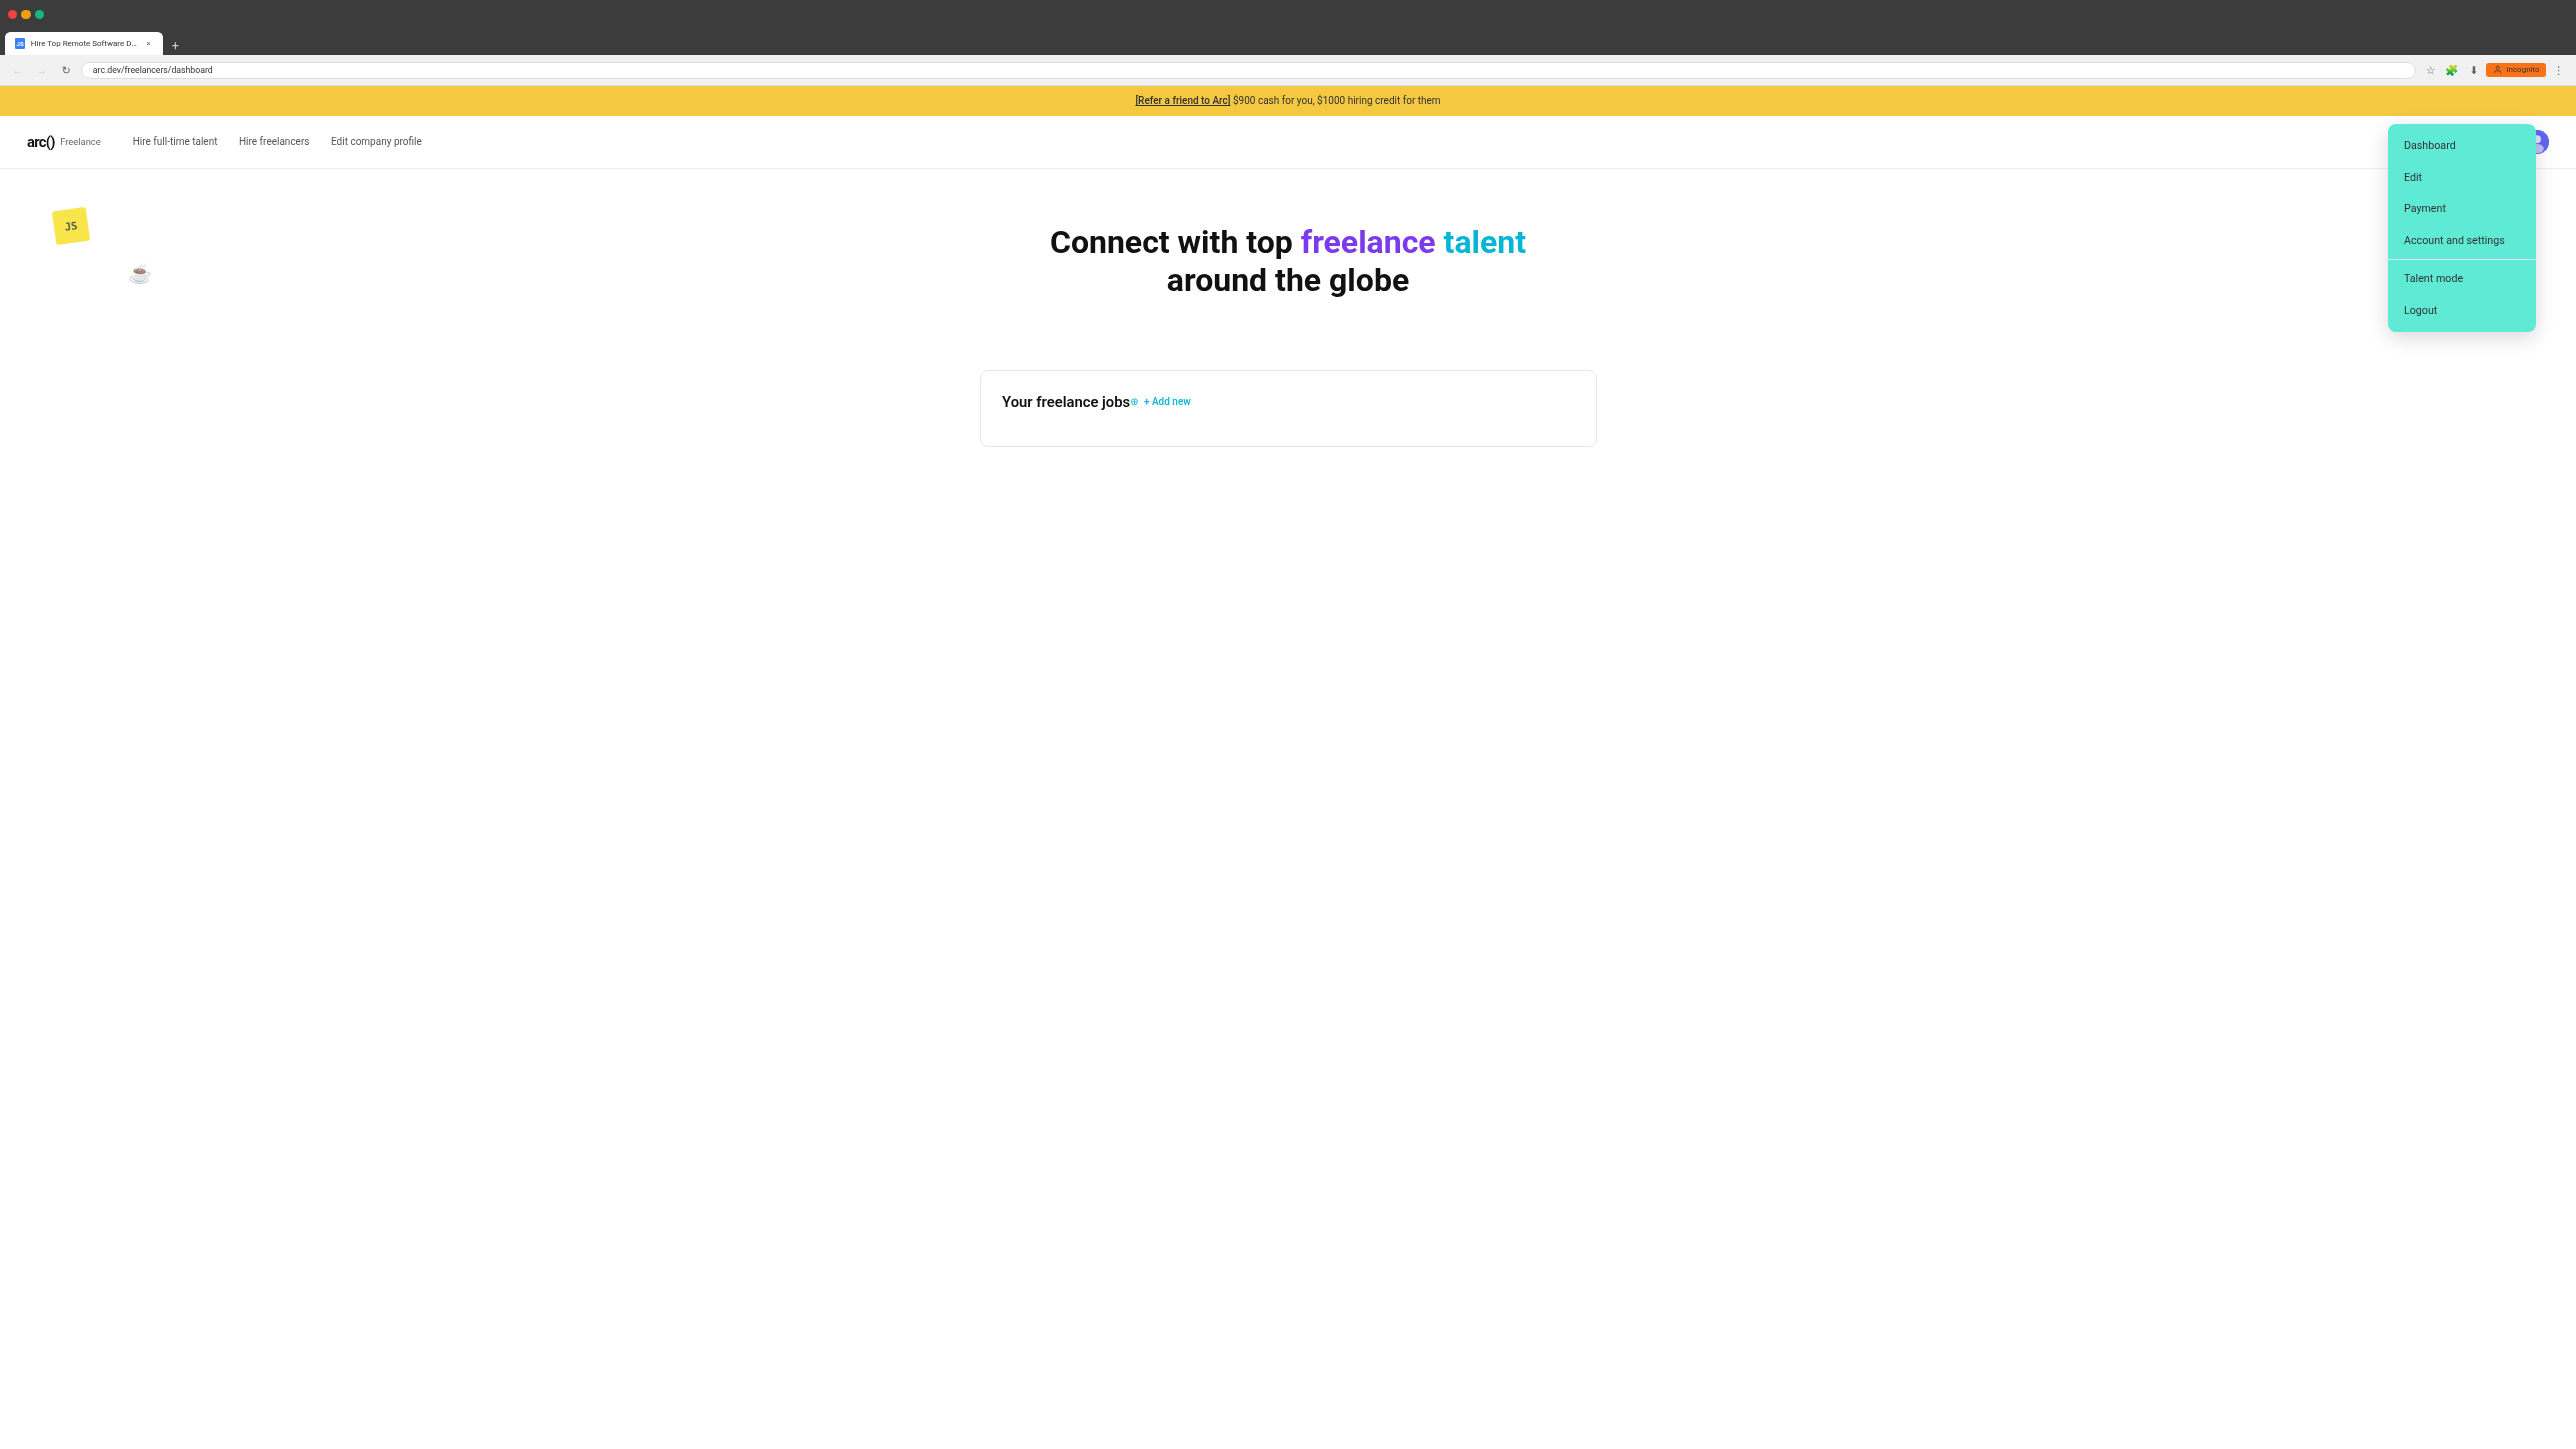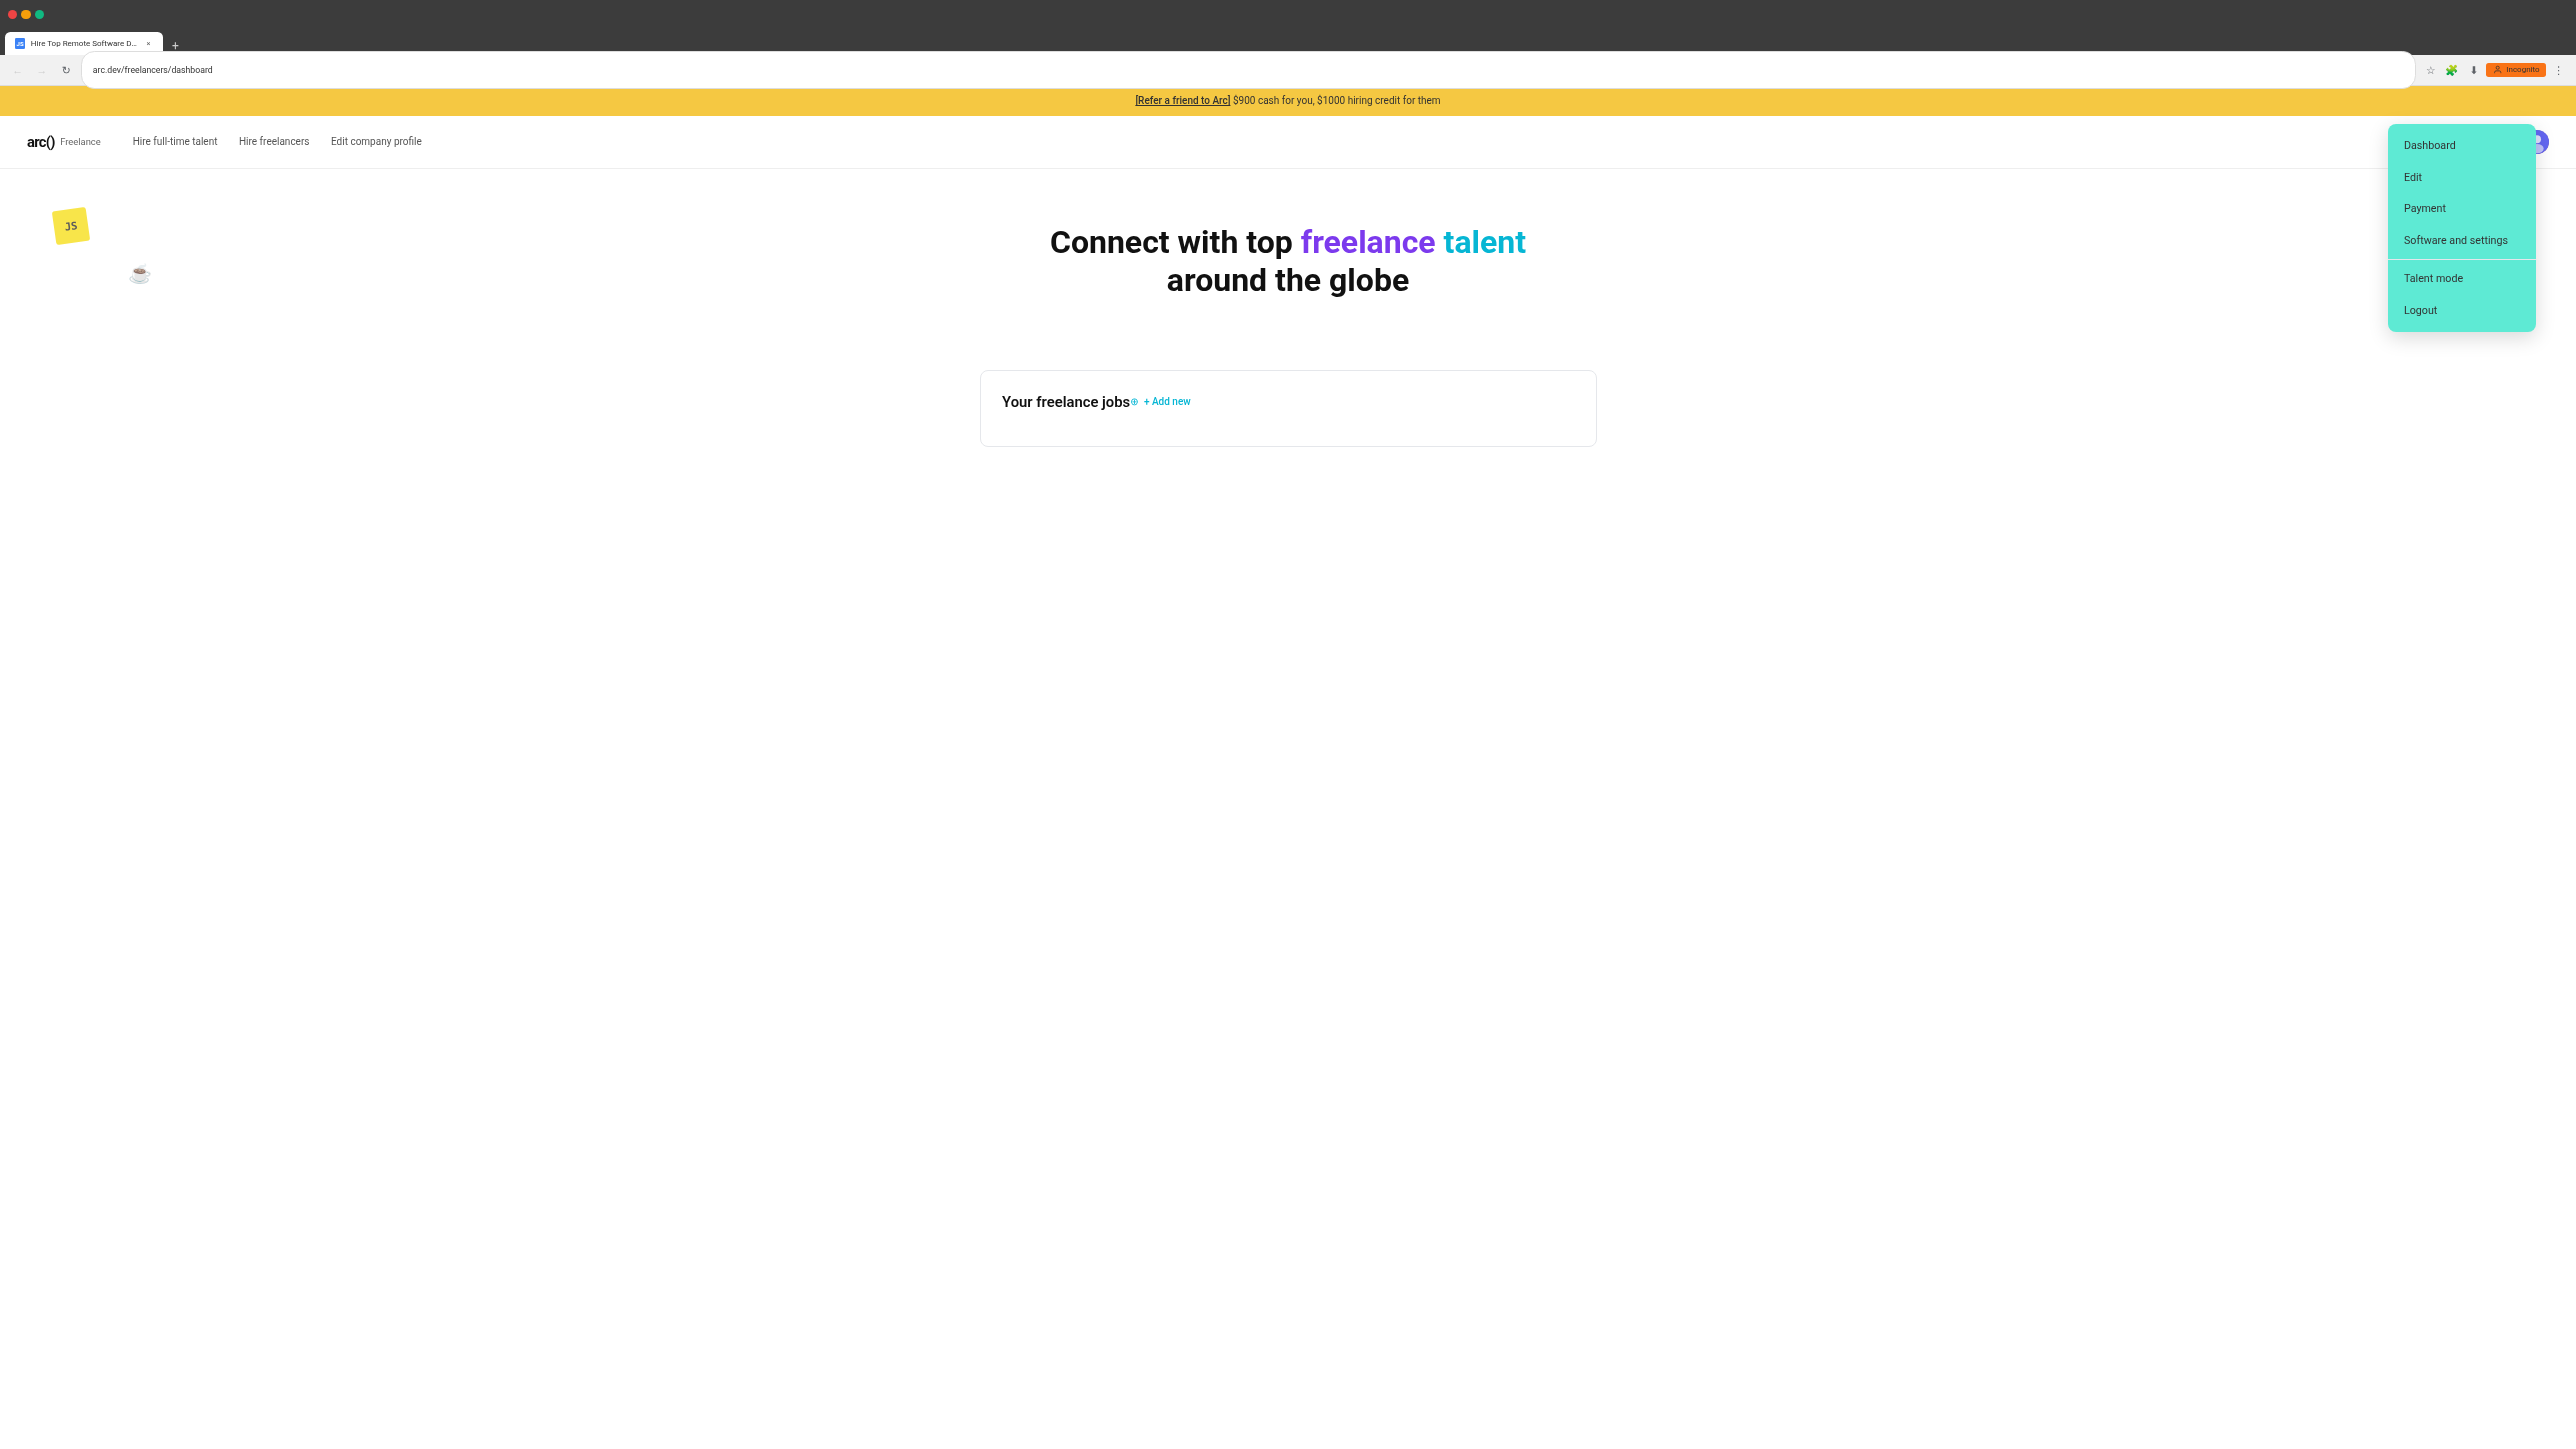--- a/index.html
+++ b/index.html
@@ -17,21 +17,21 @@
     .tab-bar { background: #3c3c3c; display: flex; align-items: flex-end; padding: 0 5.4px; height: 25.5px; }
     .tab { display: flex; align-items: center; gap: 5.4px; padding: 5.4px 9.4px; background: #fff; border-radius: 5.4px 5.4px 0 0; max-width: 161px; cursor: pointer; height: 23px; }
     .tab-favicon { width: 10.7px; height: 10.7px; background: #3b82f6; border-radius: 1.3px; display: flex; align-items: center; justify-content: center; font-size: 6px; color: white; font-weight: bold; flex-shrink: 0; }
     .tab-title { font-size: 8px; color: #333; white-space: nowrap; overflow: hidden; text-overflow: ellipsis; max-width: 107px; }
     .tab-close { width: 10.7px; height: 10.7px; display: flex; align-items: center; justify-content: center; border-radius: 50%; font-size: 7.4px; color: #666; cursor: pointer; }
     .tab-new { width: 19px; height: 19px; display: flex; align-items: center; justify-content: center; color: #ccc; font-size: 12px; cursor: pointer; margin-left: 2.7px; border-radius: 50%; }
 
     .browser-toolbar { background: #f1f1f1; display: flex; align-items: center; padding: 4px 8px; gap: 5.4px; height: 31px; border-bottom: 0.7px solid #ddd; }
     .nav-btn { width: 19px; height: 19px; display: flex; align-items: center; justify-content: center; border-radius: 50%; cursor: pointer; color: #5f6368; font-size: 10.7px; }
     .nav-btn.disabled { color: #ccc; cursor: default; }
-    .address-bar { flex: 1; background: #fff; border: 0.7px solid #ddd; border-radius: 13.4px; padding: 4px 10.7px; font-size: 8.7px; color: #333; display: flex; align-items: center; gap: 5.4px; height: 38px; }
+    .address-bar { flex: 1; background: #fff; border: 0.7px solid #ddd; border-radius: 13.4px; padding: 4px 10.7px; font-size: 8.7px; color: #333; display: flex; align-items: center; gap: 5.4px; height: 17px; }
     .address-bar-url { color: #333; font-size: 8.7px; }
     .toolbar-actions { display: flex; gap: 2.7px; align-items: center; }
     .toolbar-icon { width: 19px; height: 19px; display: flex; align-items: center; justify-content: center; border-radius: 50%; cursor: pointer; color: #5f6368; font-size: 10.7px; }
     .incognito-badge { display: flex; align-items: center; gap: 4px; font-size: 8px; color: #333; padding: 2.7px 6.7px; background: #f97316; border-radius: 2.7px; cursor: pointer; }
 
     
     .app { background: #fff; min-height: calc(100vh - 86px); }
 
     
     .banner { background: #f5c842; text-align: center; padding: 9.4px; font-size: 10px; color: #333; }
@@ -168,18 +168,18 @@
     </div>
   </div>
 
 </div>
 
 <div class="dropdown-overlay"></div>
 <div class="dropdown-menu">
   <a class="dropdown-item">Dashboard</a>
   <a class="dropdown-item">Edit</a>
   <a class="dropdown-item">Payment</a>
-  <a class="dropdown-item">Software and settings</a>
+  <a class="dropdown-item">Account and settings</a>
   <div class="dropdown-divider"></div>
   <a class="dropdown-item">Talent mode</a>
   <a class="dropdown-item logout">Logout</a>
 </div>
 
 
 </body></html>

